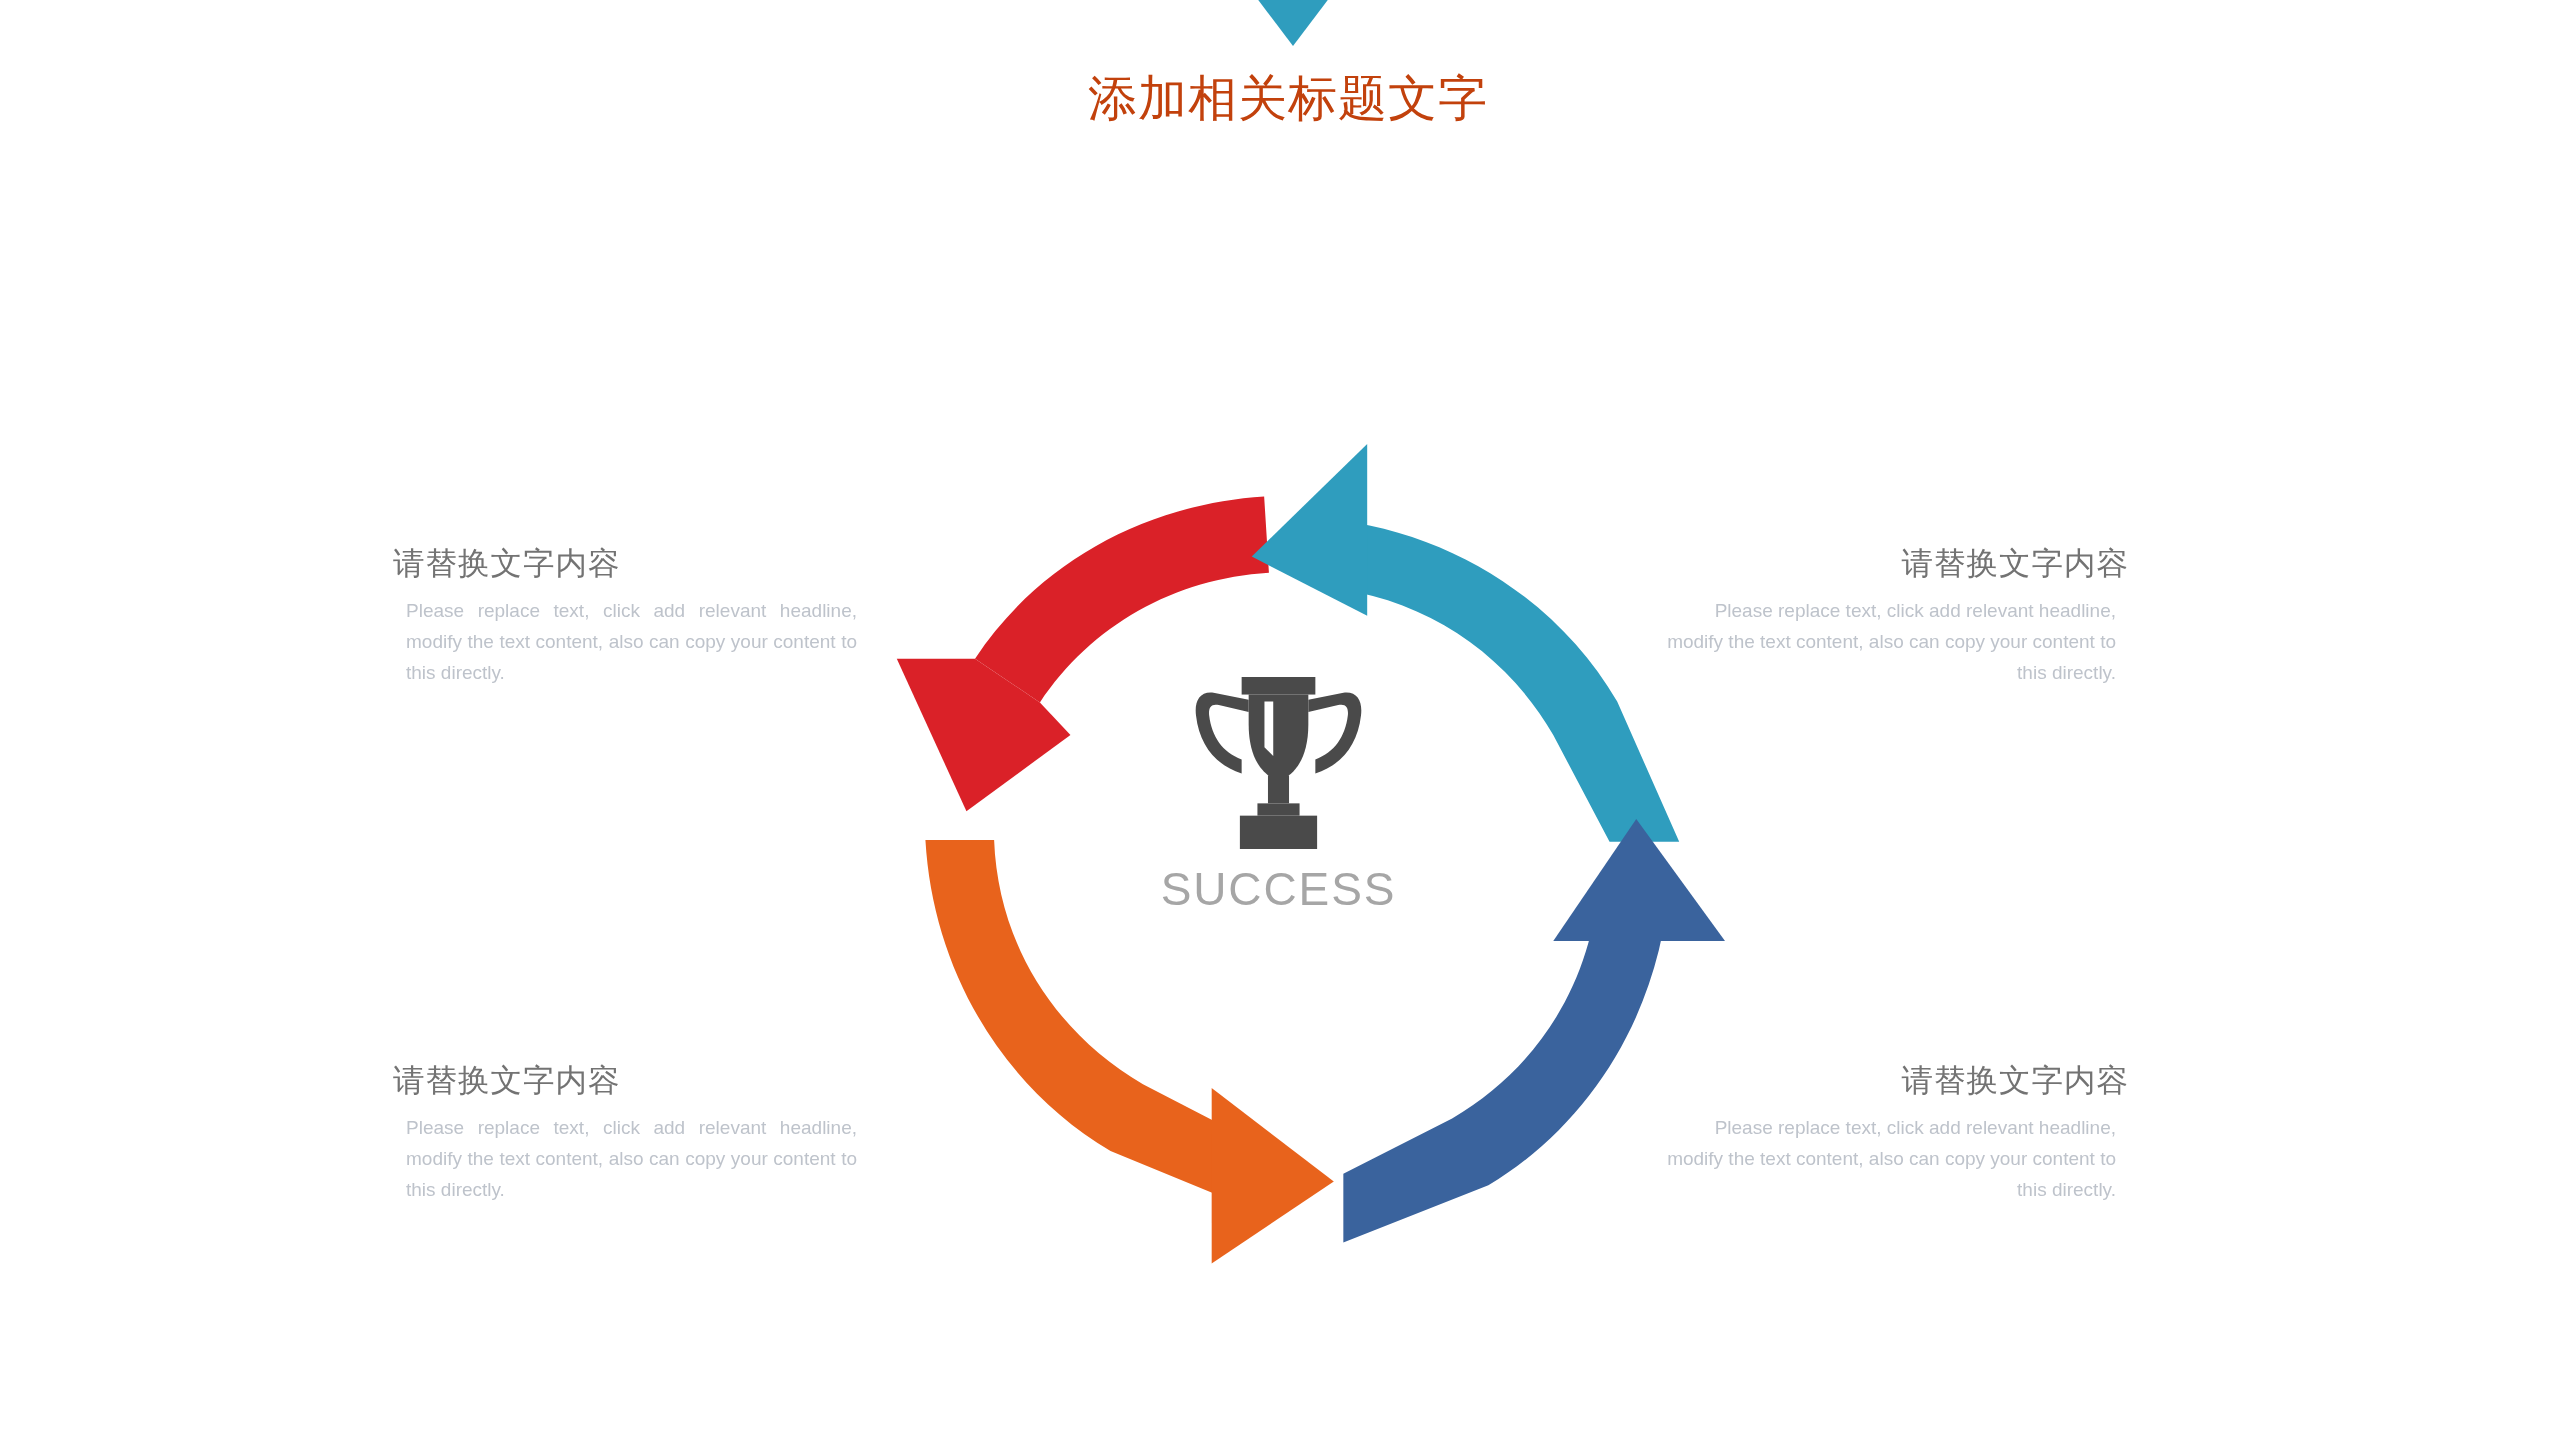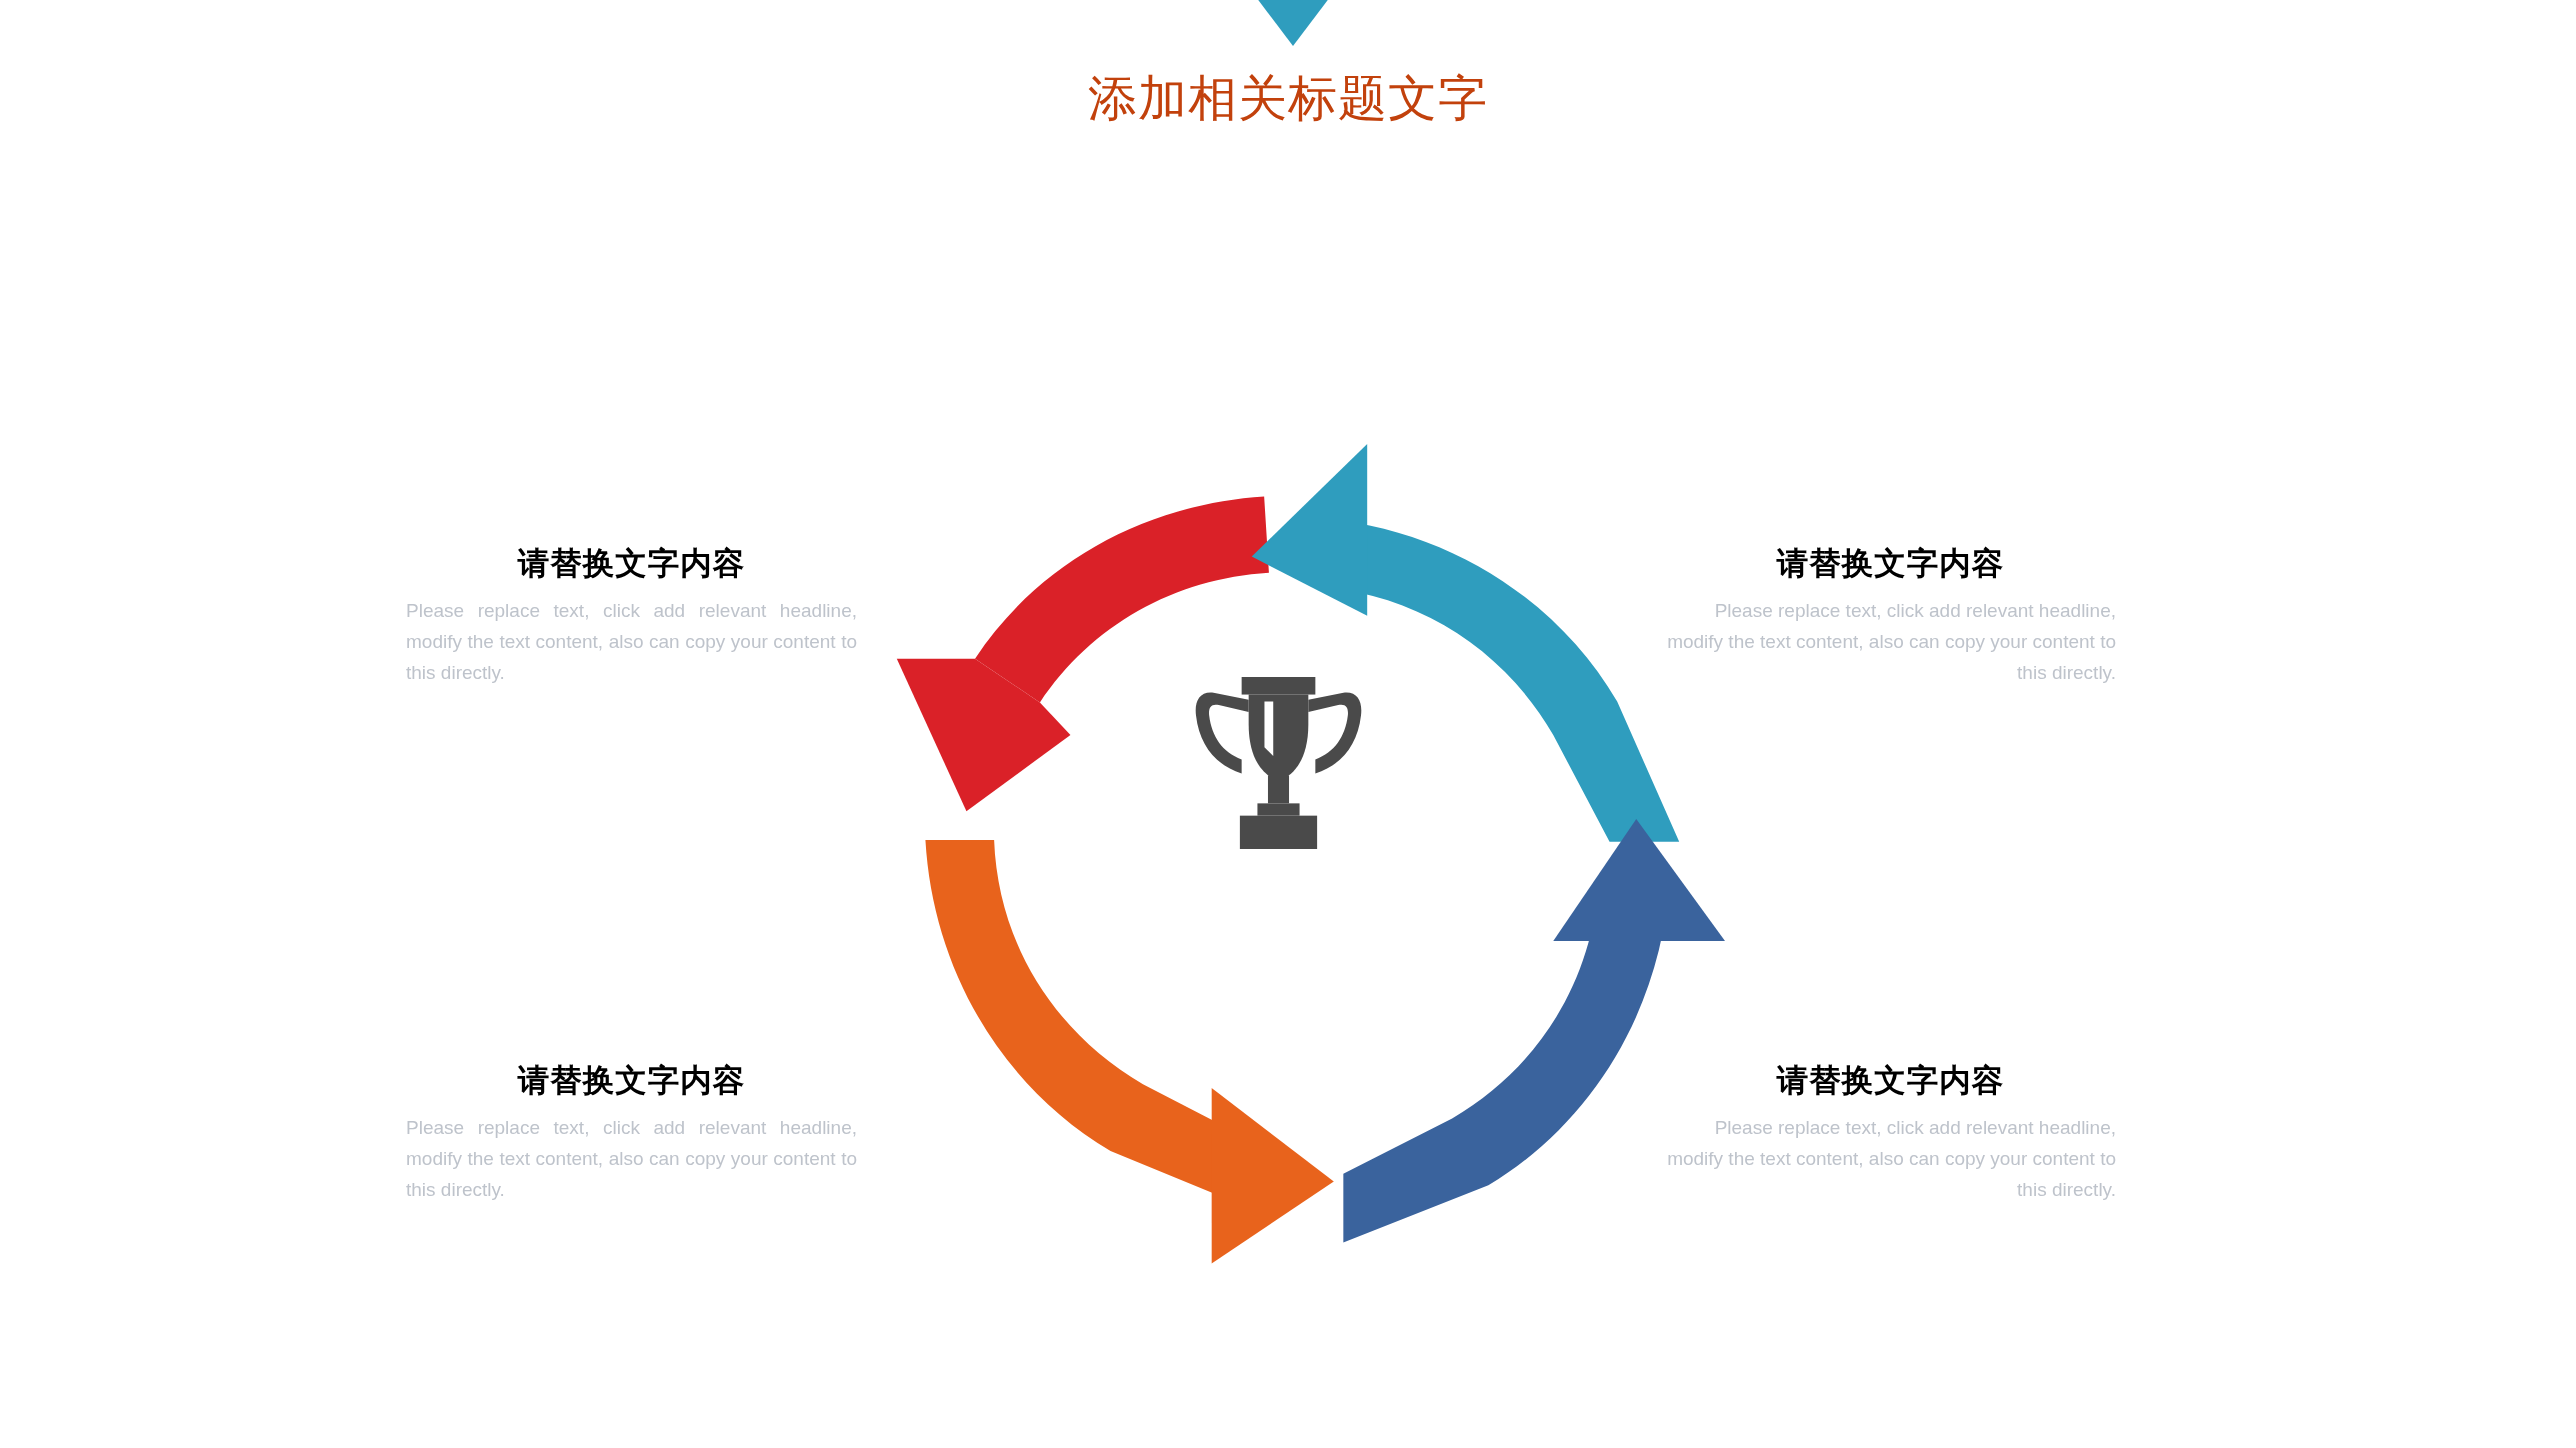--- a/index.html
+++ b/index.html
@@ -76,26 +76,25 @@
     line-height: 1;
   }
 
   
   .block {
     position: absolute;
     width: 477px;
   }
   .block .b-title {
     font-size: 31.5px;
-    color: #000000;
+    color: #737373;
     line-height: 1.25;
     margin: 0 0 9.5px 0;
-    font-weight: 700;
+    font-weight: 400;
     letter-spacing: 1px;
-    text-align: center;
   }
   .block .b-body {
     font-size: 19px;
     color: #bec3cb;
     line-height: 1.62;
     margin: 13px;
     font-weight: 400;
   }
 
   .block-tl { left: 393px;  top: 544px;  text-align: left;  }
@@ -178,20 +177,21 @@
       <path d="M30 44 L46 52 L38 60 Z" fill="#ffffff"></path>
       <path d="M170 44 L154 52 L162 60 Z" fill="#ffffff"></path>
 
       <rect x="88" y="112" width="24" height="32"></rect>
 
       <rect x="76" y="144" width="48" height="14"></rect>
 
       <rect x="56" y="158" width="88" height="38"></rect>
     </g>
   </svg>
+  <div class="center-caption">SUCCESS</div>
 </div>
 
 <div class="block block-tl">
   <div class="b-title">请替换文字内容</div>
   <div class="b-body">Please replace text, click add relevant headline, modify the text content, also can copy your content to this directly.</div>
 </div>
 
 <div class="block block-tr">
   <div class="b-title">请替换文字内容</div>
   <div class="b-body">Please replace text, click add relevant headline, modify the text content, also can copy your content to this directly.</div>

